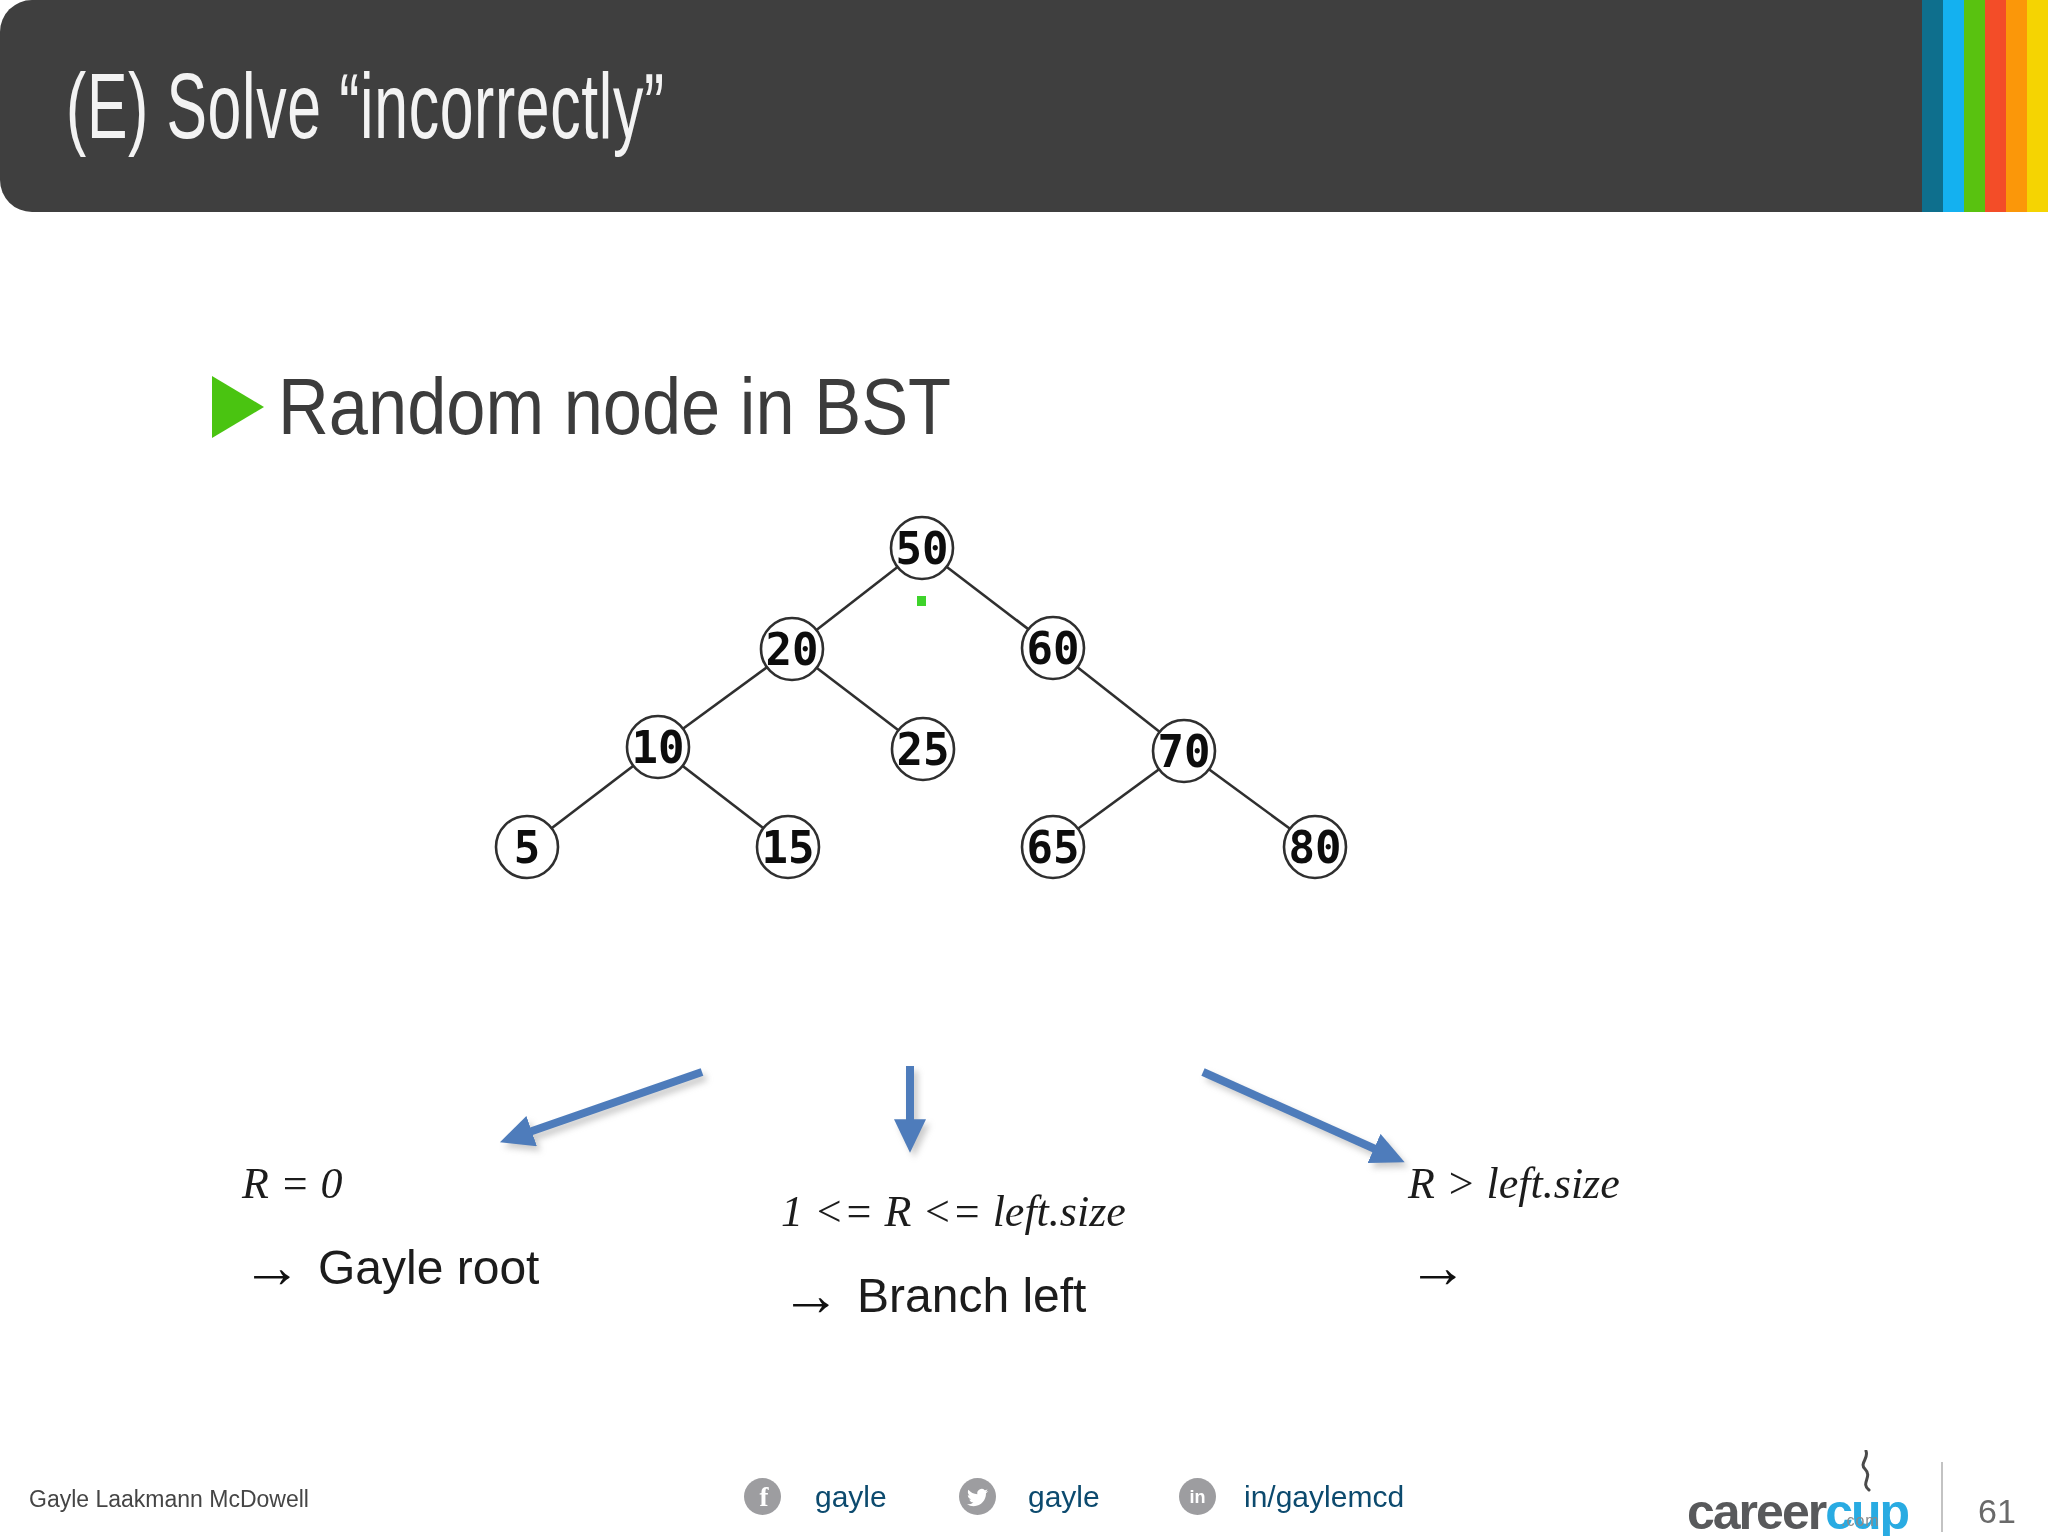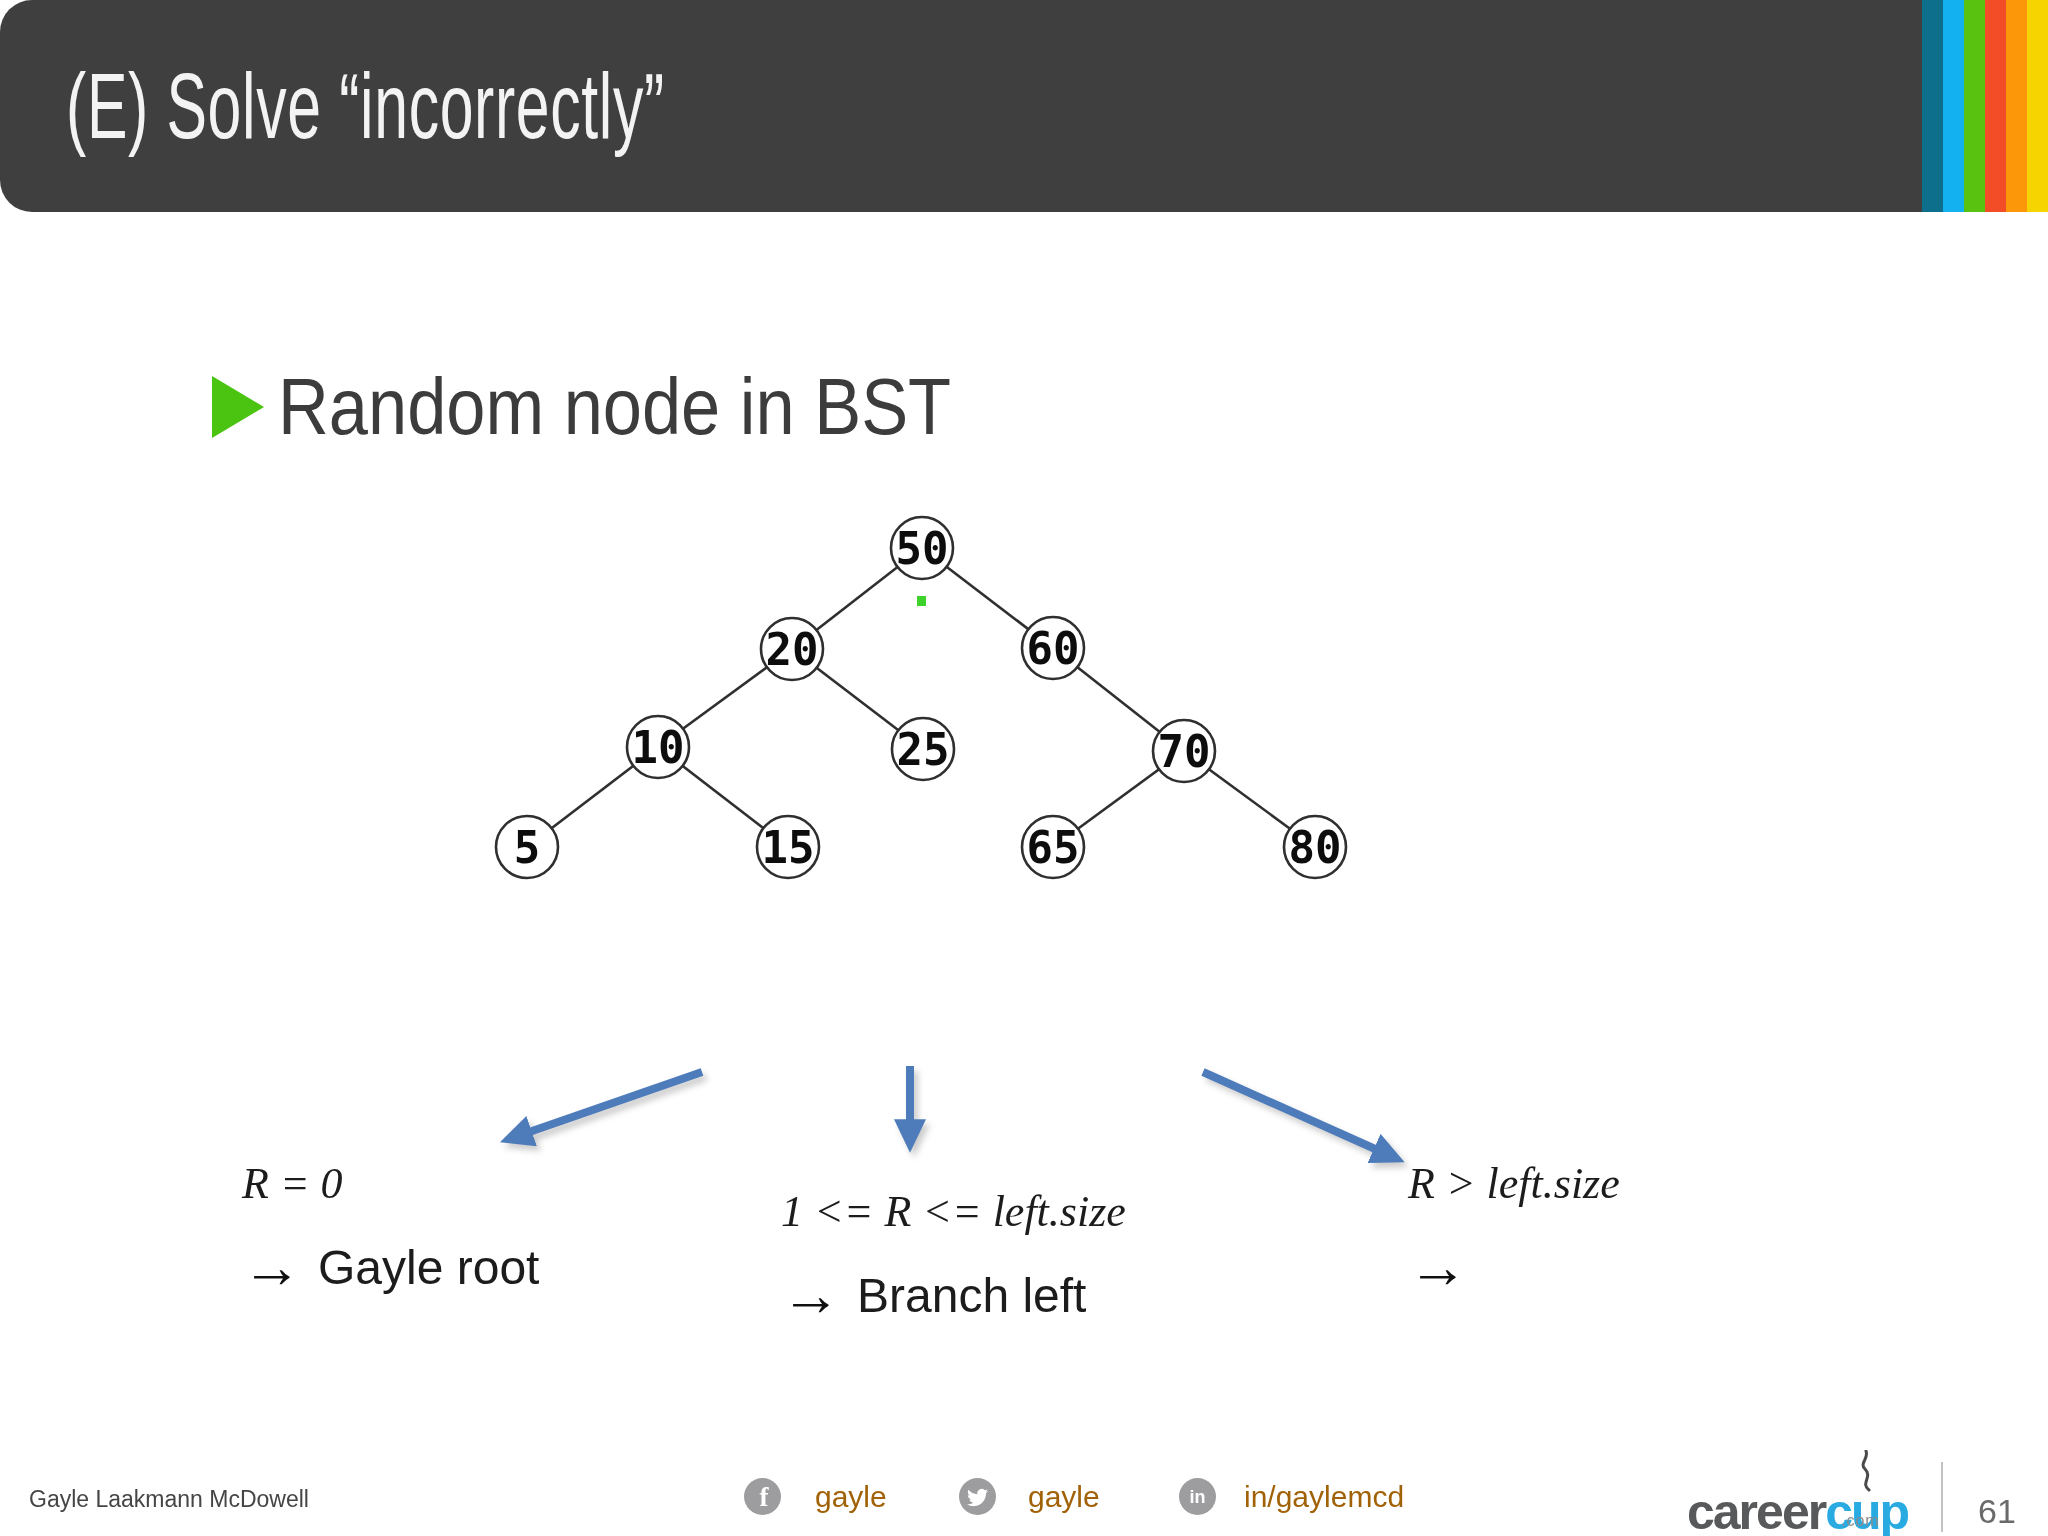--- a/index.html
+++ b/index.html
@@ -39,21 +39,21 @@
   }
   .case-col .action{display:flex;align-items:center;gap:16px;margin-top:28px;}
   .case-col .action .arr{font-size:60px;font-weight:700;color:#111;line-height:1;}
   .case-col .action .alabel{font-size:48px;color:#1c1c1c;white-space:nowrap;}
   .col1{left:242px;top:1158px;}
   .col2{left:781px;top:1158px;margin-top:28px;}
   .col3{left:1408px;top:1158px;}
   
   .author{position:absolute;left:29px;top:1486px;font-size:23px;color:#454545;white-space:nowrap;}
   .social{position:absolute;display:flex;align-items:center;}
-  .social-label{font-size:30px;color:#a16207;white-space:nowrap;}
+  .social-label{font-size:30px;color:#0c4a6e;white-space:nowrap;}
   .soc-fb{left:744px;top:1478px;}   .soc-fb .social-label{margin-left:34px;}
   .soc-tw{left:959px;top:1478px;}   .soc-tw .social-label{margin-left:32px;}
   .soc-li{left:1179px;top:1478px;}  .soc-li .social-label{margin-left:28px;}
   .logo{position:absolute;left:1687px;top:1490px;font-size:50px;font-weight:700;letter-spacing:-2px;white-space:nowrap;line-height:44px;}
   .logo .p1{color:#58595b;} .logo .p2{color:#29abe2;}
   .logo-tld{position:absolute;left:1841px;top:1512px;font-size:16px;color:#8b8b8b;letter-spacing:1px;}
   .steam{position:absolute;left:1856px;top:1450px;}
   .f-divider{position:absolute;left:1941px;top:1462px;width:2px;height:70px;background:#c3c3c3;}
   .page-num{position:absolute;left:1978px;top:1492px;font-size:34px;color:#6a6a6a;}
 </style>

